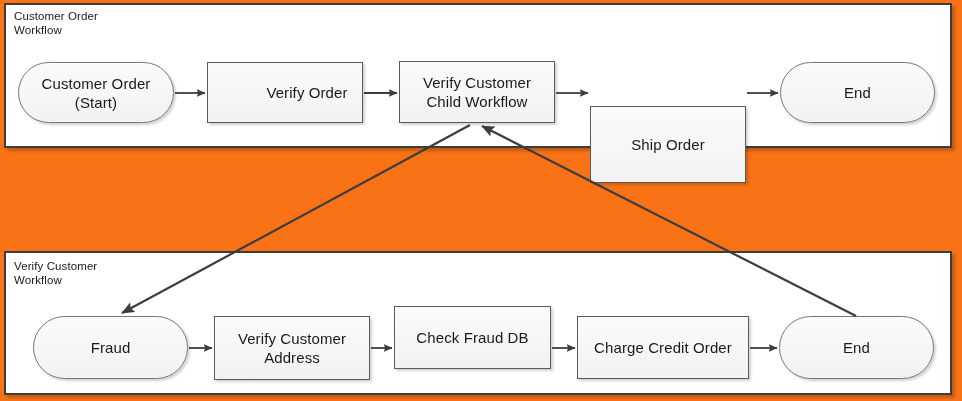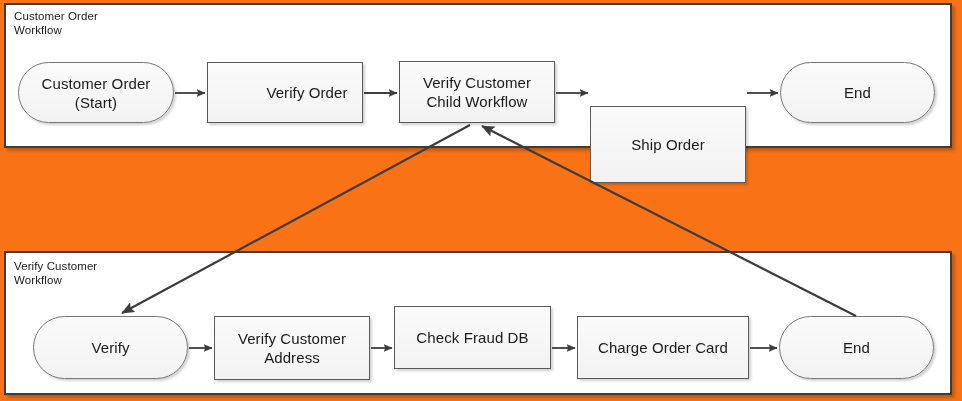--- a/index.html
+++ b/index.html
@@ -89,28 +89,28 @@
 
   <div class="node process" style="left:590px; top:62px; width:156px; height:77px;margin-top:44px;">Ship Order</div>
 
   <div class="node terminator" style="left:780px; top:62px; width:155px; height:61px;">End</div>
 
   <div class="lane" style="left:4px; top:251px; width:948px; height:144px;"></div>
 
   <div class="lane-label" style="left:14px; top:259px; width:200px;">Verify Customer
 Workflow</div>
 
-  <div class="node terminator" style="left:33px; top:316px; width:155px; height:63px;">Verify</div>
+  <div class="node terminator" style="left:33px; top:316px; width:155px; height:63px;">Fraud</div>
 
   <div class="node process" style="left:214px; top:316px; width:156px; height:64px;">Verify Customer
 Address</div>
 
   <div class="node process" style="left:394px; top:306px; width:157px; height:63px;">Check Fraud DB</div>
 
-  <div class="node process" style="left:577px; top:316px; width:172px; height:63px;">Charge Order Card</div>
+  <div class="node process" style="left:577px; top:316px; width:172px; height:63px;">Charge Credit Order</div>
 
   <div class="node terminator" style="left:779px; top:316px; width:155px; height:63px;">End</div>
 
   <svg id="arrow-layer" viewBox="0 0 962 401" width="962" height="401">
     <defs>
       <marker id="ah" markerWidth="9" markerHeight="8" refX="8.4" refY="4" orient="auto" markerUnits="userSpaceOnUse">
         <path d="M0,0 L9,4 L0,8 L1.6,4 Z" fill="#3d3d3d"></path>
       </marker>
       <marker id="ah-big" markerWidth="13" markerHeight="11" refX="12.2" refY="5.5" orient="auto" markerUnits="userSpaceOnUse">
         <path d="M0,0 L13,5.5 L0,11 L2.4,5.5 Z" fill="#3d3d3d"></path>

